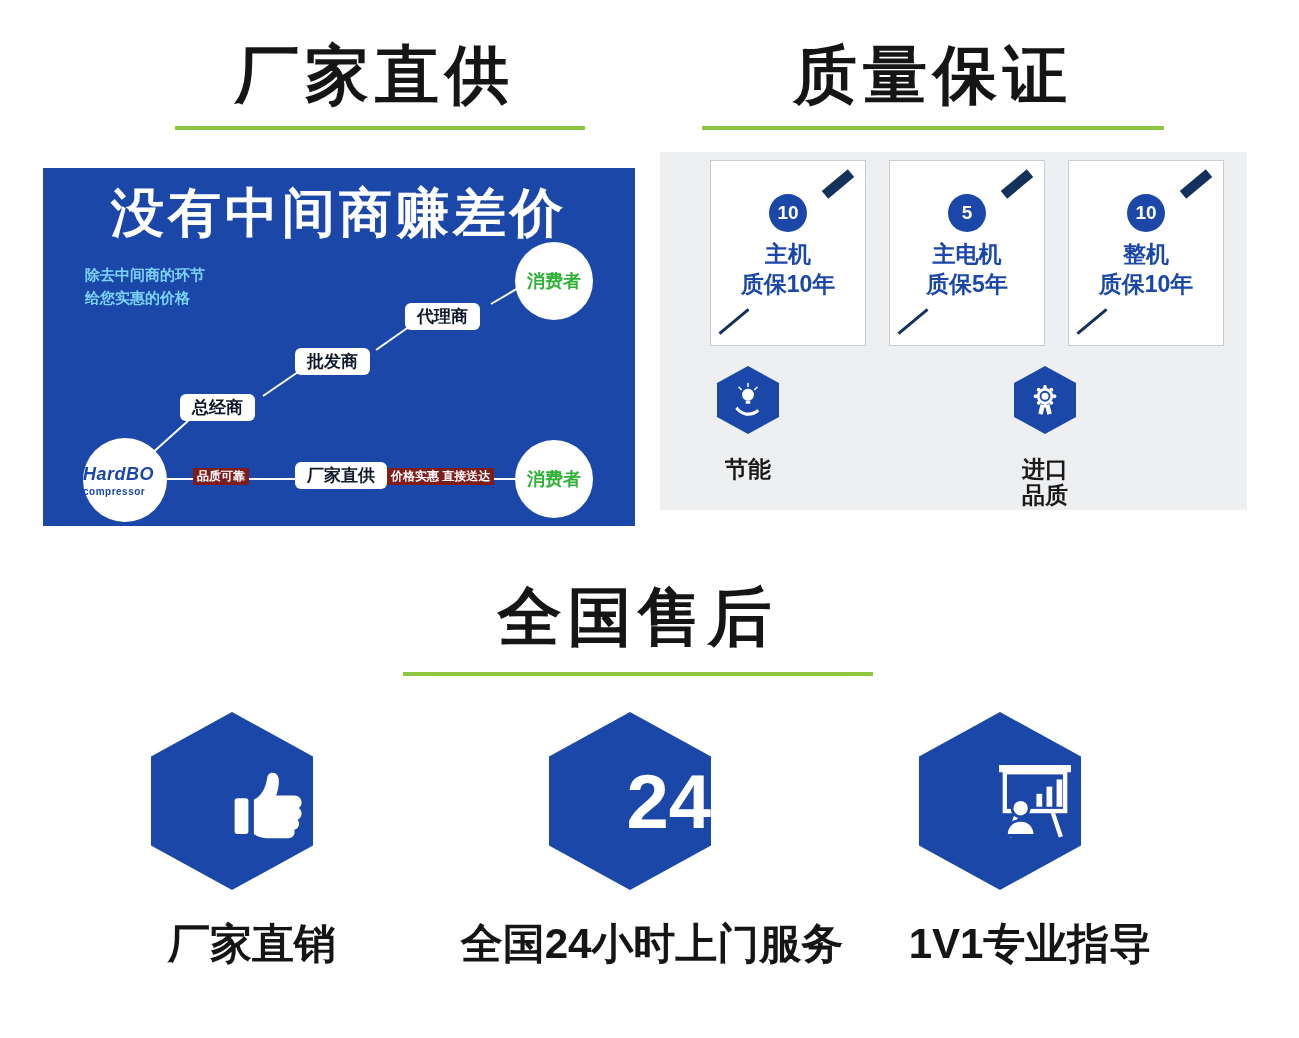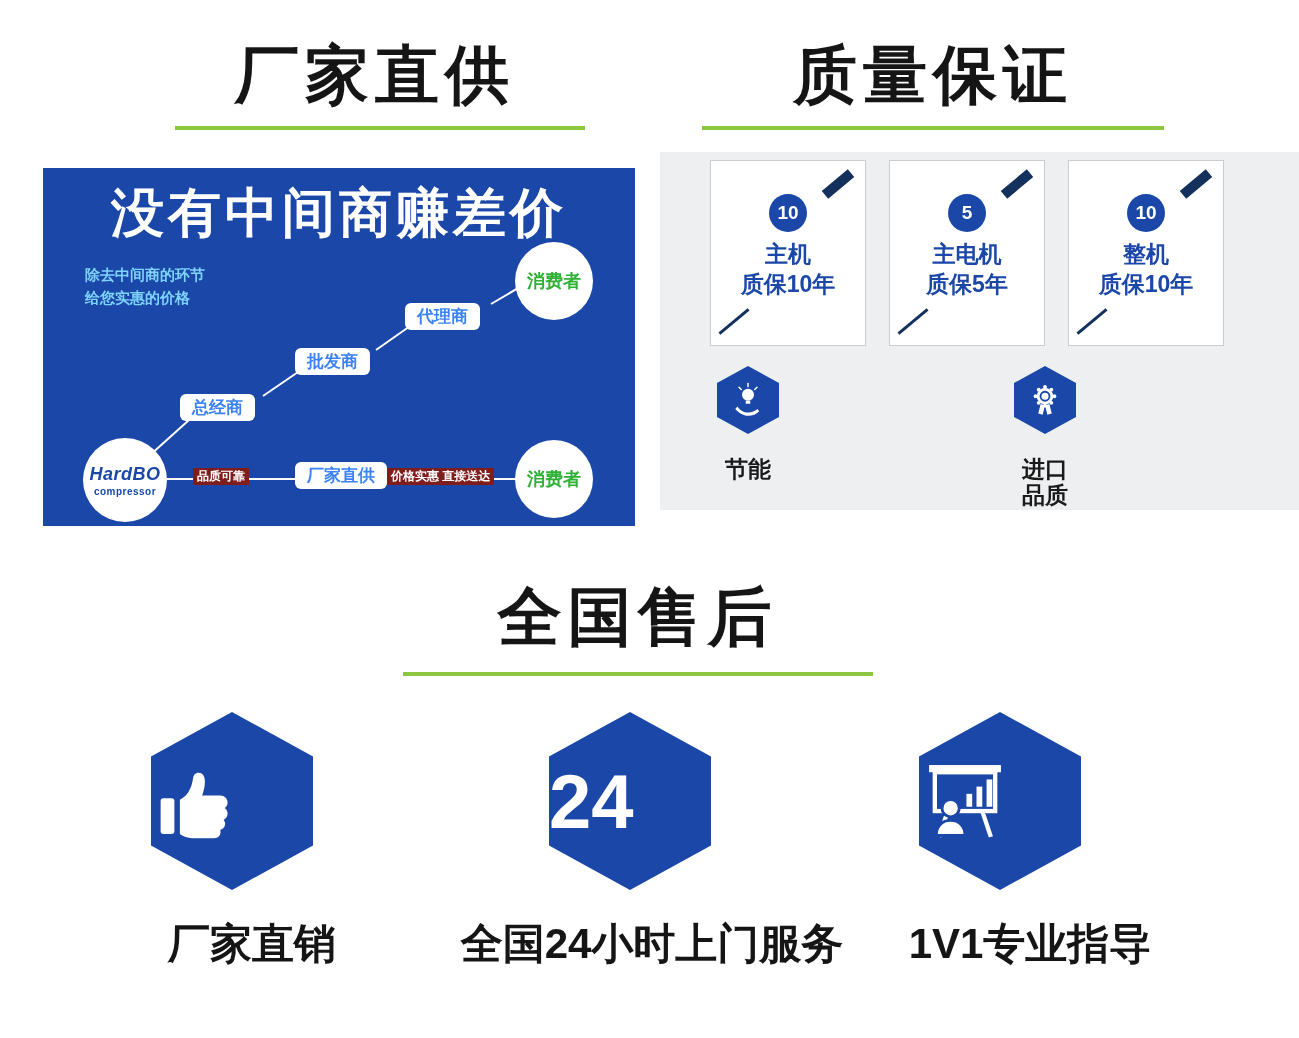--- a/index.html
+++ b/index.html
@@ -12,50 +12,50 @@
     text-align:center; letter-spacing:6px; white-space:nowrap; }
   .underline { position:absolute; height:4px; background:#8dc63f; }
 
   
   .factory-panel { position:absolute; left:43px; top:152px; width:592px; height:358px; background:#1a47a8;margin-top:16px; }
   .panel-headline { position:absolute; left:0; right:0; top:10px; text-align:center;
     color:#fff; font-weight:bold; font-size:53px; letter-spacing:4px; white-space:nowrap; }
   .panel-note { position:absolute; left:42px; top:96px; color:#7dd3fc; font-weight:bold;
     font-size:15px; line-height:1.5; white-space:pre-line; }
   .chain-svg { position:absolute; left:0; top:0; }
-  .pill { position:absolute; background:#fff; color:#3b82f6; font-weight:bold; font-size:17px;
+  .pill { position:absolute; background:#fff; color:#0f172a; font-weight:bold; font-size:17px;
     line-height:1; padding:5px 12px; border-radius:6px; white-space:nowrap; }
   .consumer { position:absolute; width:78px; height:78px; border-radius:50%; background:#fff;
     color:#2eb135; font-weight:bold; font-size:18px; display:flex; align-items:center; justify-content:center; }
   .logo-circle { position:absolute; left:40px; top:270px; width:84px; height:84px; border-radius:50%;
-    background:#fff; display:flex; flex-direction:column; align-items:center; justify-content:center; }
+    background:#fff; display:flex; flex-direction:column; justify-content:center; }
   .brand-name { color:#1a47a8; font-weight:bold; font-style:italic; font-size:18px; letter-spacing:.5px; }
   .brand-sub  { color:#1a47a8; font-weight:bold; font-size:10px; letter-spacing:.5px; margin-top:1px; }
   .line-note { position:absolute; color:#fff; font-weight:bold; font-size:12px;
     background:#7f1d1d; padding:0 4px; white-space:nowrap; }
 
   
-  .quality-panel { position:absolute; left:660px; top:152px; width:639px; height:358px; background:#edeff1;text-decoration:underline; }
+  .quality-panel { position:absolute; left:660px; top:152px; width:587px; height:358px; background:#edeff1;text-decoration:underline; }
   .q-card { position:absolute; top:8px; width:156px; height:186px; background:#fff; border:1px solid #c9cdd2; }
   .corner-mark { position:absolute; right:10px; top:18px; width:34px; height:10px; background:#14305c; transform:rotate(-40deg); }
   .corner-line { position:absolute; left:4px; bottom:22px; width:38px; height:3px; background:#14305c; transform:rotate(-40deg); }
   .q-badge { width:38px; height:38px; margin:33px auto 0; border-radius:50%; background:#1a47a8;
     color:#fff; font-weight:bold; font-size:19px; line-height:38px; text-align:center; }
   .q-text { margin-top:8px; text-align:center; color:#1a47a8; font-weight:bold; font-size:23px; line-height:1.3; }
   .feature { position:absolute; top:214px; width:104px; text-align:center; }
   .hex-sm { width:62px; height:68px; margin:0 auto; background:#1a47a8;
     clip-path:polygon(50% 0,100% 25%,100% 75%,50% 100%,0 75%,0 25%);
     display:flex; align-items:center; justify-content:center; }
   .feature-label { margin-top:22px; font-size:23px; font-weight:bold; color:#1a1a1a;
     line-height:1.15; white-space:pre-line; }
 
   
   .hex-big { position:absolute; top:712px; width:162px; height:178px; background:#1a47a8;
     clip-path:polygon(50% 0,100% 25%,100% 75%,50% 100%,0 75%,0 25%);
-    display:flex; align-items:center; justify-content:flex-start; }
+    display:flex; align-items:center; justify-content:flex-end; }
   .hex-number { color:#fff; font-weight:bold; font-size:76px; }
   .after-label { position:absolute; top:916px; font-size:42px; font-weight:bold; color:#151515;
     text-align:center; white-space:nowrap; }
 </style>
 </head>
 <body>
 
 <div class="canvas">
 
   <div class="sec-title" style="left:160px;top:32px;width:430px;">厂家直供</div>

